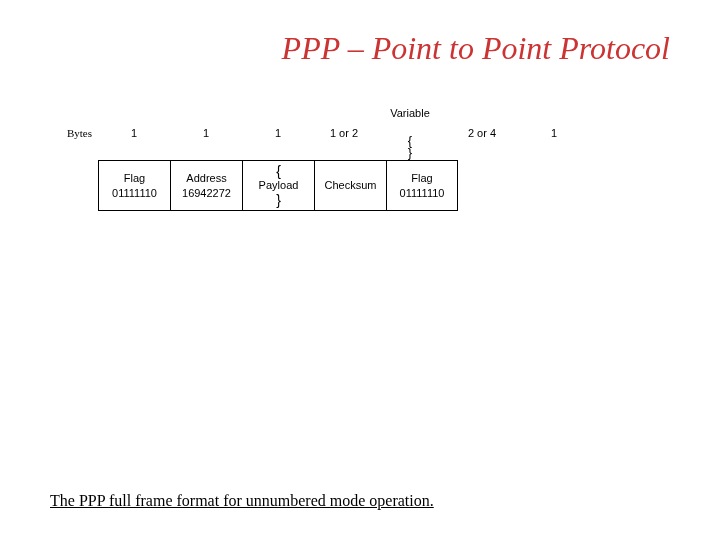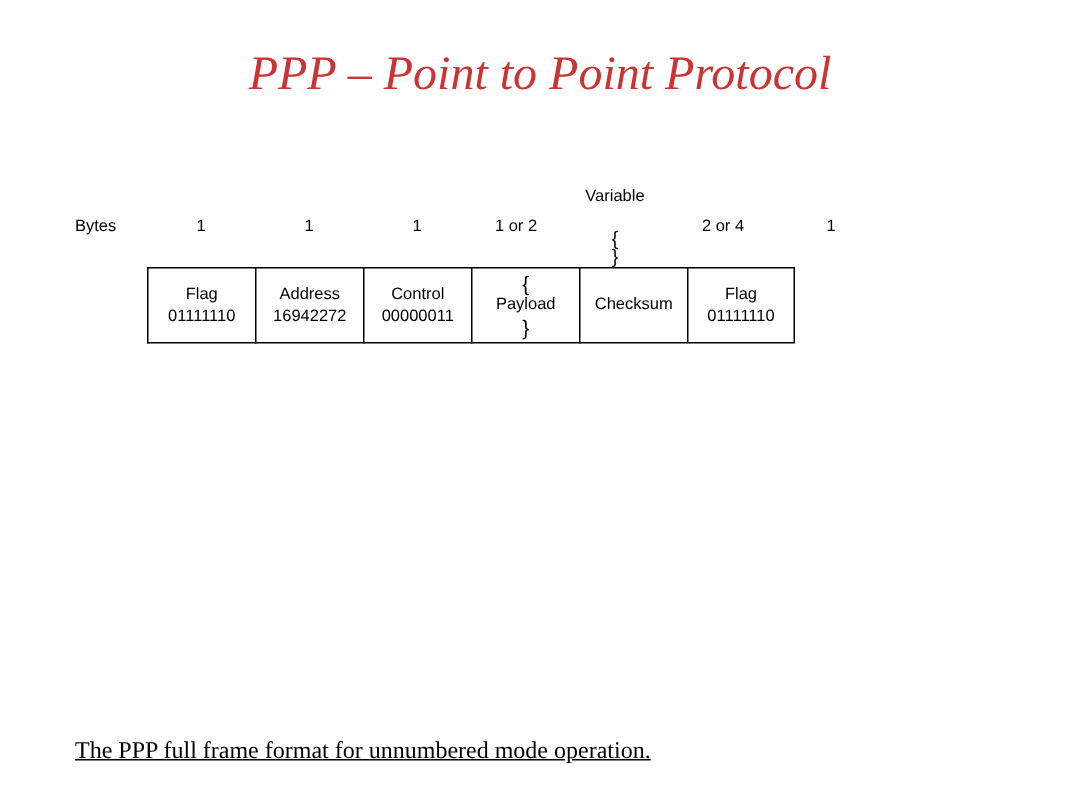--- a/index.html
+++ b/index.html
@@ -18,22 +18,22 @@
       padding: 30px 50px;
       display: flex;
       flex-direction: column;
     }
 
     .title {
       font-size: 32px;
       color: #cc3333;
       font-style: italic;
       font-weight: normal;
-      margin-bottom: 48px;
-      text-align: center;
+      margin-bottom: 30px;
+      text-align: right;
     }
 
     .diagram-area {
       display: flex;
       flex-direction: column;
       align-items: flex-start;
       margin-top: 10px;
       margin-bottom: 30px;
     }
 
@@ -41,22 +41,22 @@
       display: flex;
       align-items: center;
       margin-bottom: 2px;
       font-size: 11px;
       font-family: Arial, sans-serif;
     }
 
     .bytes-label {
       width: 48px;
       font-size: 11px;
-      font-family: Liberation Sans, sans-serif;
-      text-align: left;
+      font-family: Liberation Serif, serif;
+      text-align: right;
       padding-right: 6px;
       flex-shrink: 0;
     }
 
     .size-cell {
       display: flex;
       align-items: center;
       justify-content: center;
       font-size: 11px;
       font-family: Arial, sans-serif;
@@ -146,24 +146,20 @@
       <div class="frame-cell w-flag" style="border-left:1px solid #000;border-top:1px solid #000;border-bottom:1px solid #000;">
         <span class="cell-name">Flag</span>
         <span class="cell-value">01111110</span>
       </div>
 
       <div class="frame-cell w-addr" style="border-left:1px solid #000;border-top:1px solid #000;border-bottom:1px solid #000;">
         <span class="cell-name">Address</span>
         <span class="cell-value">16942272</span>
       </div>
 
-      <div class="frame-cell w-ctrl" style="border-left:1px solid #000;border-top:1px solid #000;border-bottom:1px solid #000;">
-        <span class="cell-name">Control</span>
-        <span class="cell-value">00000011</span>
-      </div>
 
 
       <div class="frame-cell w-var" style="border-left:1px solid #000;border-top:1px solid #000;border-bottom:1px solid #000;position:relative;">
         <span class="curly-top" style="font-size:14px;line-height:1;">{</span>
         <span class="cell-name">Payload</span>
         <span class="curly-bottom" style="font-size:14px;line-height:1;">}</span>
       </div>
 
       <div class="frame-cell w-chk" style="border-left:1px solid #000;border-top:1px solid #000;border-bottom:1px solid #000;text-align:right;">
         <span class="cell-name">Checksum</span>

